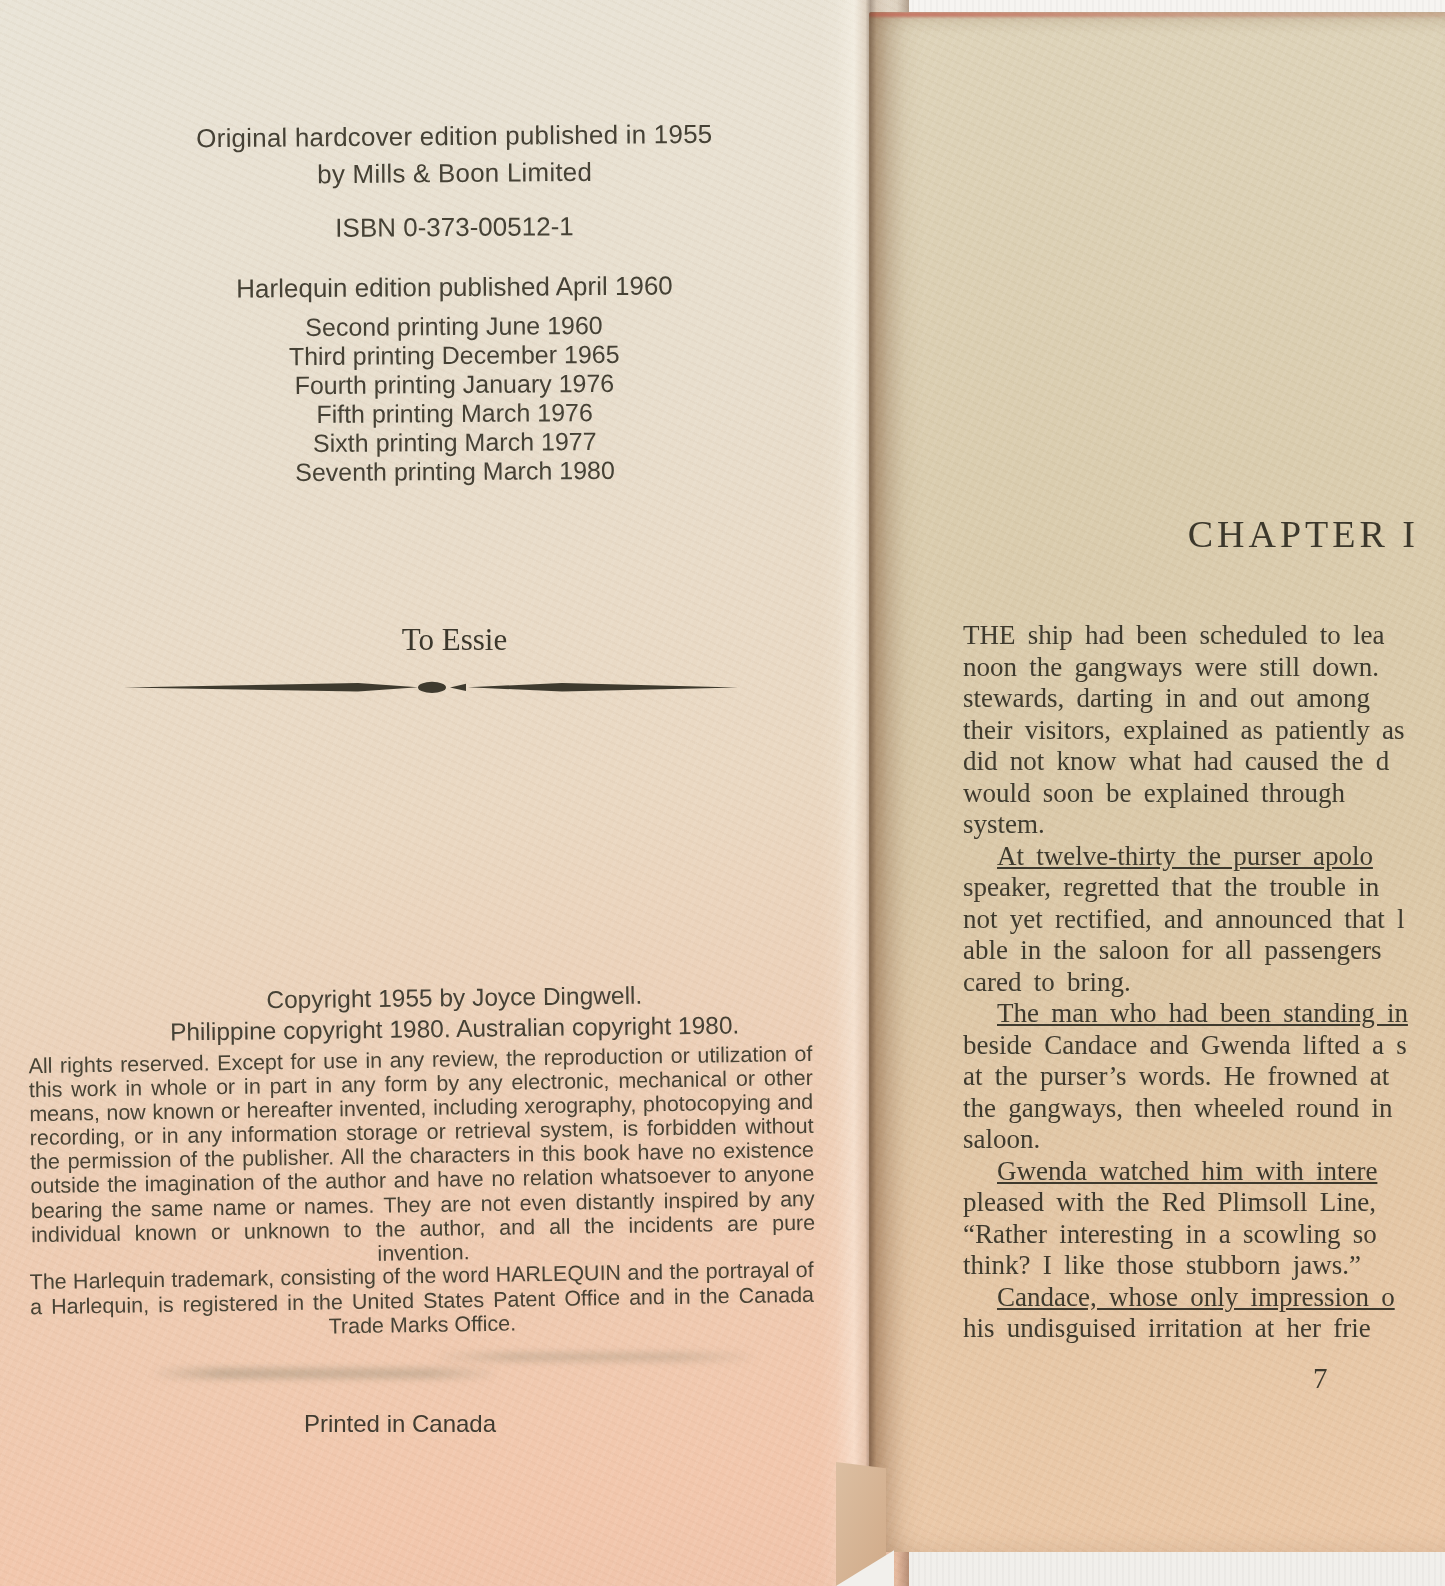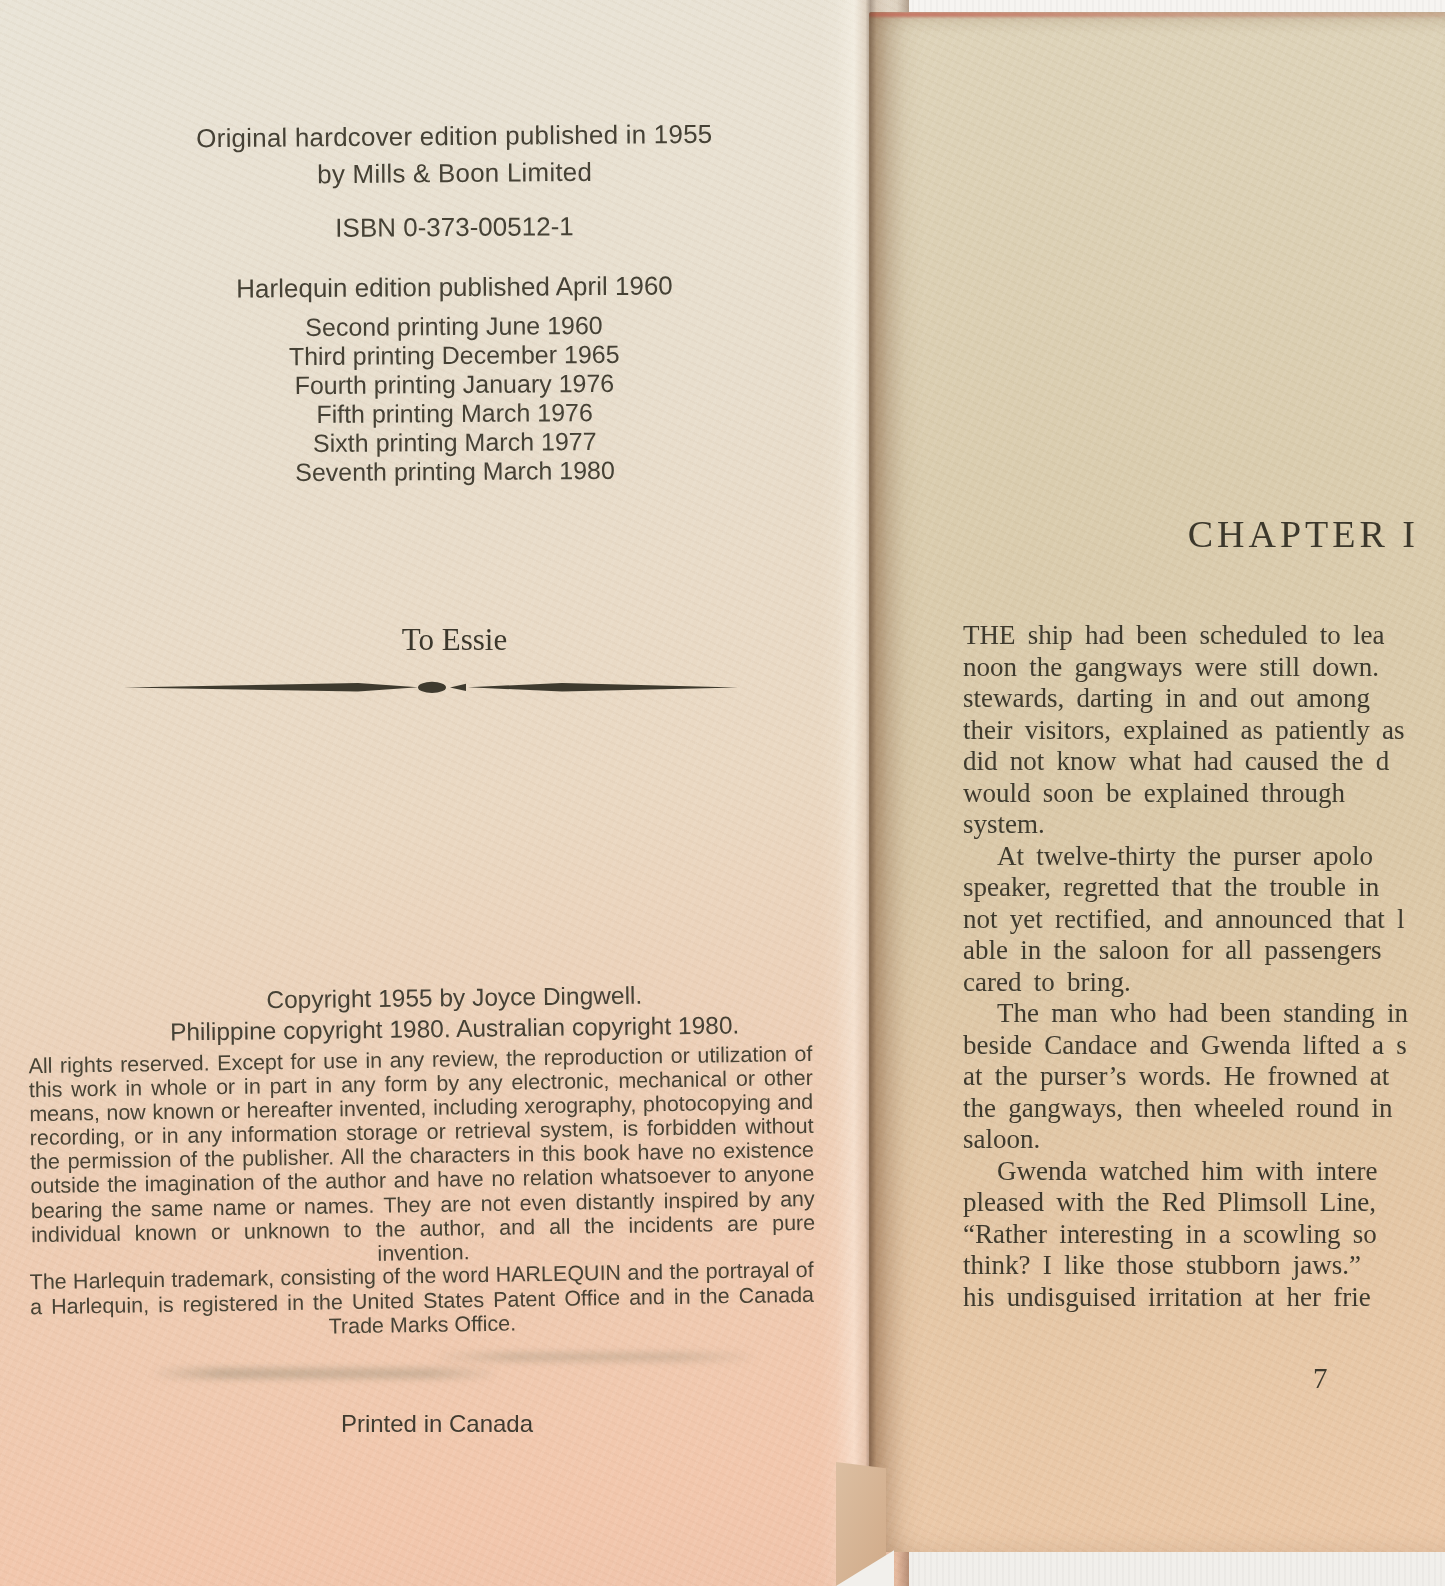--- a/index.html
+++ b/index.html
@@ -40,21 +40,21 @@
   .trademark-notice {
     position:absolute; left:30px; top:1264px; width:784px; margin:0;
     font-size:21.5px; line-height:24.6px; text-align:justify; text-align-last:center;
     transform:rotate(-0.9deg); color:#474335;
   }
   .ghost { position:absolute; filter:blur(3px); border-radius:6px; }
   .ghost-a { left:150px; top:1368px; width:350px; height:11px;
     background:linear-gradient(to right, transparent, rgba(110,110,88,0.30) 20%, rgba(110,110,88,0.26) 80%, transparent); }
   .ghost-b { left:430px; top:1352px; width:330px; height:10px;
     background:linear-gradient(to right, transparent, rgba(110,110,88,0.22) 25%, rgba(110,110,88,0.20) 75%, transparent); }
-  .printed-line { top:1410px; width:800px; font-size:24px; color:#3f3b30;padding-left:37px; }
+  .printed-line { top:1410px; width:800px; font-size:24px; color:#3f3b30; }
 
   
   .gutter {
     position:absolute; left:836px; top:0; width:70px; height:1586px; z-index:5; pointer-events:none;
     background:linear-gradient(to right,
       rgba(255,250,240,0) 0%, rgba(255,252,244,0.22) 26%,
       rgba(140,95,60,0.16) 42%, rgba(75,46,26,0.42) 49%,
       rgba(130,85,50,0.20) 58%, rgba(130,85,50,0.06) 74%, rgba(0,0,0,0) 100%);
   }
   .gutter-curl {
@@ -83,21 +83,21 @@
     position:absolute; left:0; top:0; width:100%; height:5px; filter:blur(1px);
     background:linear-gradient(to right, rgba(198,108,92,0.85), rgba(204,124,104,0.45) 55%, rgba(204,124,104,0.18));
   }
   .chapter-heading {
     position:absolute; top:500px; right:26px;
     font-family:"Liberation Serif", serif; font-size:38px; letter-spacing:4px; color:#3c382c;
   }
   .body-text { position:absolute; left:94px; top:596px; right:0;
     font-family:"Liberation Serif", serif; font-size:27px; color:#3e3a2e;margin-top:12px; }
   .body-text .line { white-space:nowrap; overflow:hidden; height:31.5px; line-height:31.5px; word-spacing:5.5px; }
-  .body-text .indent { padding-left:34px; }
+  .body-text .indent { padding-left:34px;text-decoration:underline; }
   .page-number { position:absolute; left:444px; top:1350px;
     font-family:"Liberation Serif", serif; font-size:29px; color:#3e3a2e; }
 </style>
 </head>
 <body>
 
 <div class="scene">
 
   <div class="left-page">
     <div class="centered pub-block">
@@ -155,20 +155,21 @@
       <div class="line">cared to bring.</div>
       <div class="line indent">The man who had been standing in</div>
       <div class="line">beside Candace and Gwenda lifted a s</div>
       <div class="line">at the purser’s words. He frowned at</div>
       <div class="line">the gangways, then wheeled round in</div>
       <div class="line">saloon.</div>
       <div class="line indent">Gwenda watched him with intere</div>
       <div class="line">pleased with the Red Plimsoll Line,</div>
       <div class="line">“Rather interesting in a scowling so</div>
       <div class="line">think? I like those stubborn jaws.”</div>
+      <div class="line indent">Candace, whose only impression o</div>
       <div class="line">his undisguised irritation at her frie</div>
     </div>
     <div class="page-number">7</div>
   </div>
 
   <div class="gutter"></div>
   <div class="gutter-curl"></div>
   <div class="gutter-corner-white"></div>
 
 </div>

